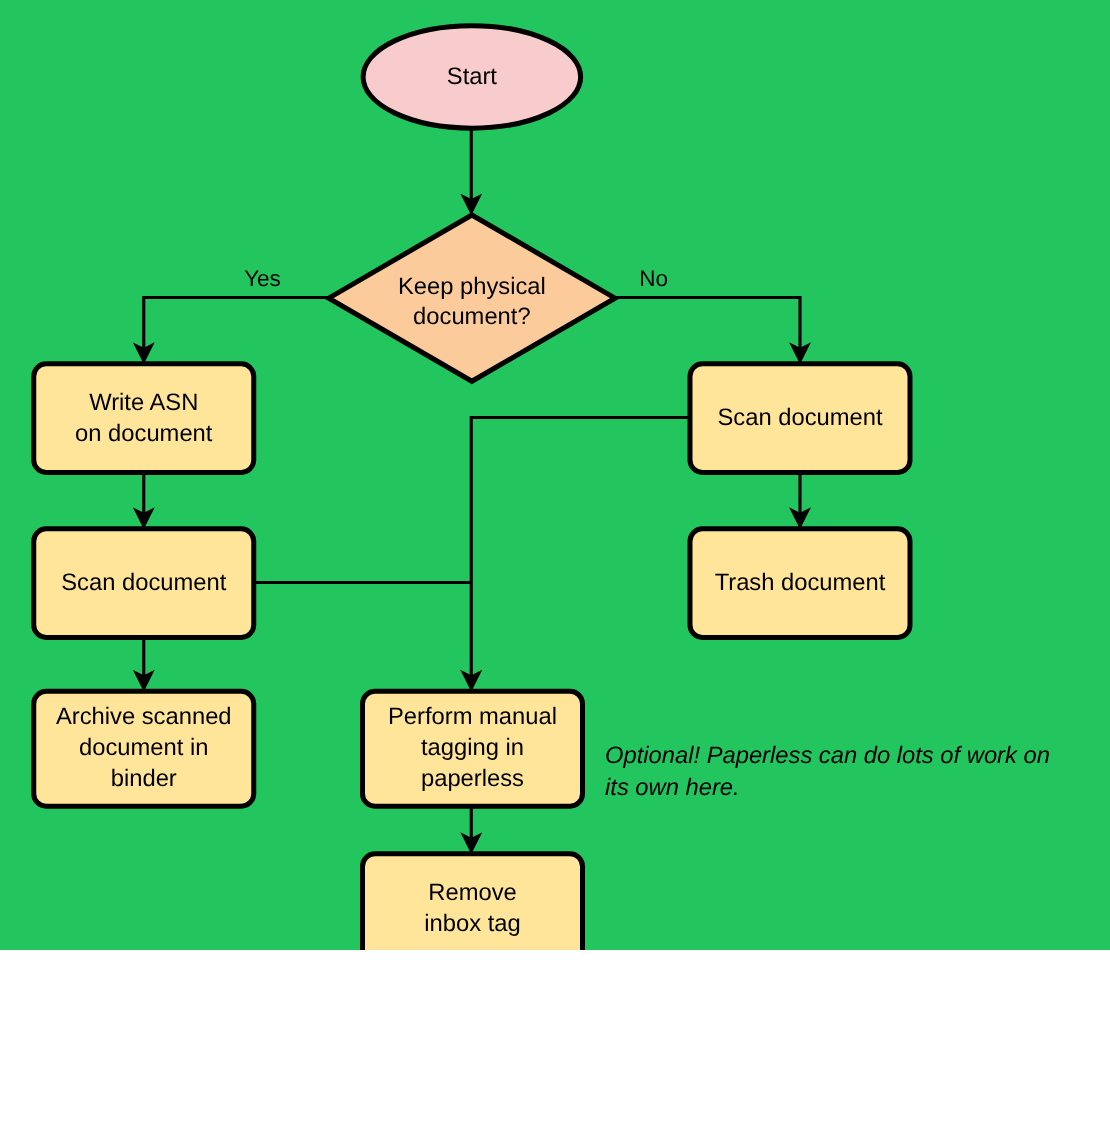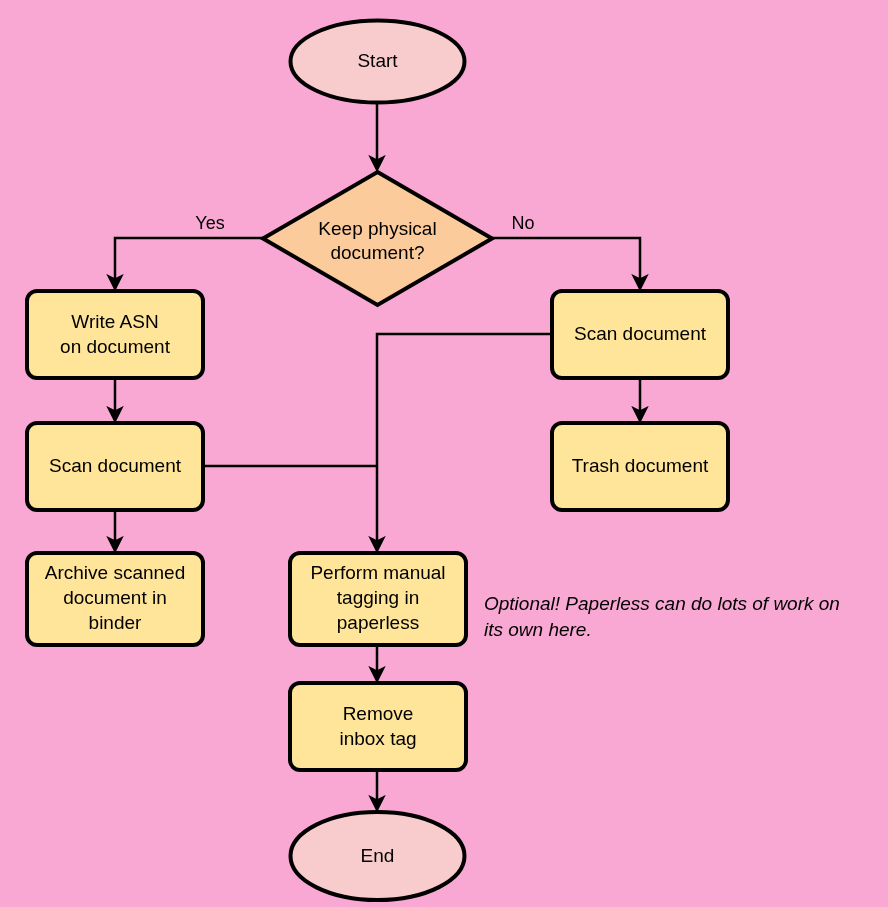--- a/index.html
+++ b/index.html
@@ -6,22 +6,22 @@
     margin: 0;
     padding: 0;
     background: #ffffff;
   }
   body {
     font-family: "Liberation Sans", sans-serif;
   }
   #canvas {
     position: relative;
     width: 888px;
-    height: 907px;
-    background: #f9a8d4;
+    height: 760px;
+    background: #22c55e;
     overflow: hidden;
   }
   #flow-svg {
     position: absolute;
     left: 0;
     top: 0;
     width: 888px;
     height: 907px;
   }
   .node-label {

